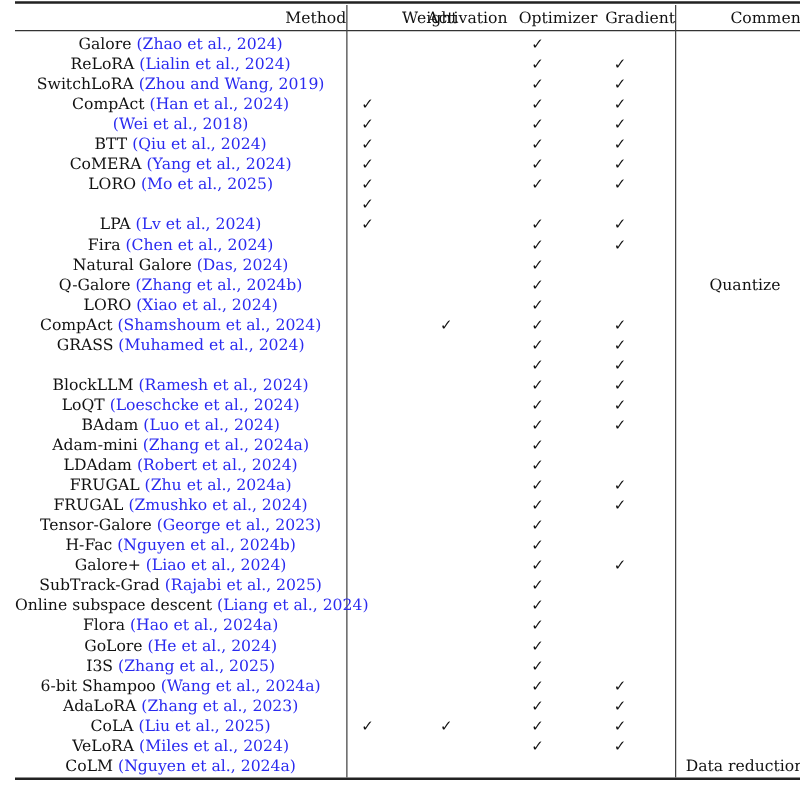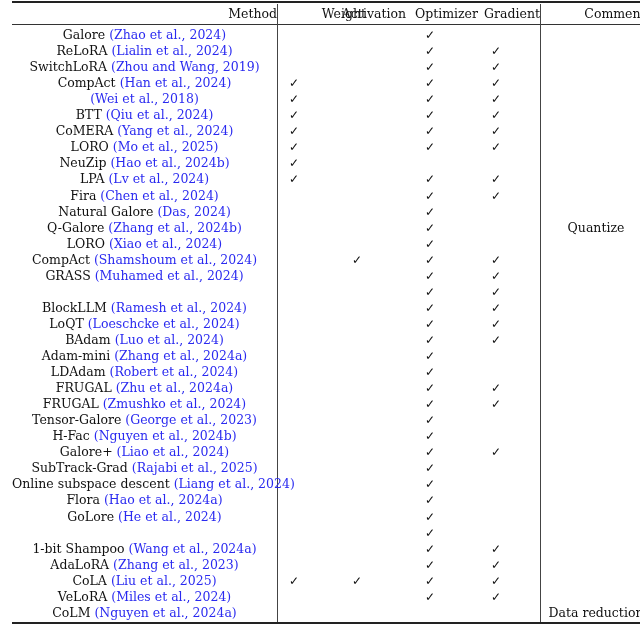--- a/index.html
+++ b/index.html
@@ -73,21 +73,20 @@
         <span class="chk" style="left: 403px;">✓</span>
         <span class="chk" style="left: 469px;">✓</span>
       </div>
       <div class="row" style="top: 139.35px;">
         <div class="cell-method"><span>LORO </span><span class="cite">(Mo et al., 2025)</span></div>
         <span class="chk" style="left: 267px;">✓</span>
         <span class="chk" style="left: 403px;">✓</span>
         <span class="chk" style="left: 469px;">✓</span>
       </div>
       <div class="row" style="top: 155.4px;">
-        <div class="cell-method"><span>NeuZip </span><span class="cite">(Hao et al., 2024b)</span></div>
         <span class="chk" style="left: 267px;">✓</span>
       </div>
       <div class="row" style="top: 171.45px;">
         <div class="cell-method"><span>LPA </span><span class="cite">(Lv et al., 2024)</span></div>
         <span class="chk" style="left: 267px;">✓</span>
         <span class="chk" style="left: 403px;">✓</span>
         <span class="chk" style="left: 469px;">✓</span>
       </div>
       <div class="row" style="top: 187.5px;">
         <div class="cell-method"><span>Fira </span><span class="cite">(Chen et al., 2024)</span></div>
@@ -177,24 +176,25 @@
       </div>
       <div class="row" style="top: 492.45px;">
         <div class="cell-method"><span>Flora </span><span class="cite">(Hao et al., 2024a)</span></div>
         <span class="chk" style="left: 403px;">✓</span>
       </div>
       <div class="row" style="top: 508.5px;">
         <div class="cell-method"><span>GoLore </span><span class="cite">(He et al., 2024)</span></div>
         <span class="chk" style="left: 403px;">✓</span>
       </div>
       <div class="row" style="top: 524.55px;">
+        <div class="cell-method"><span>I3S </span><span class="cite">(Zhang et al., 2025)</span></div>
         <span class="chk" style="left: 403px;">✓</span>
       </div>
       <div class="row" style="top: 540.6px;">
-        <div class="cell-method"><span>1-bit Shampoo </span><span class="cite">(Wang et al., 2024a)</span></div>
+        <div class="cell-method"><span>6-bit Shampoo </span><span class="cite">(Wang et al., 2024a)</span></div>
         <span class="chk" style="left: 403px;">✓</span>
         <span class="chk" style="left: 469px;">✓</span>
       </div>
       <div class="row" style="top: 556.65px;">
         <div class="cell-method"><span>AdaLoRA </span><span class="cite">(Zhang et al., 2023)</span></div>
         <span class="chk" style="left: 403px;">✓</span>
         <span class="chk" style="left: 469px;">✓</span>
       </div>
       <div class="row" style="top: 572.7px;">
         <div class="cell-method"><span>CoLA </span><span class="cite">(Liu et al., 2025)</span></div>

